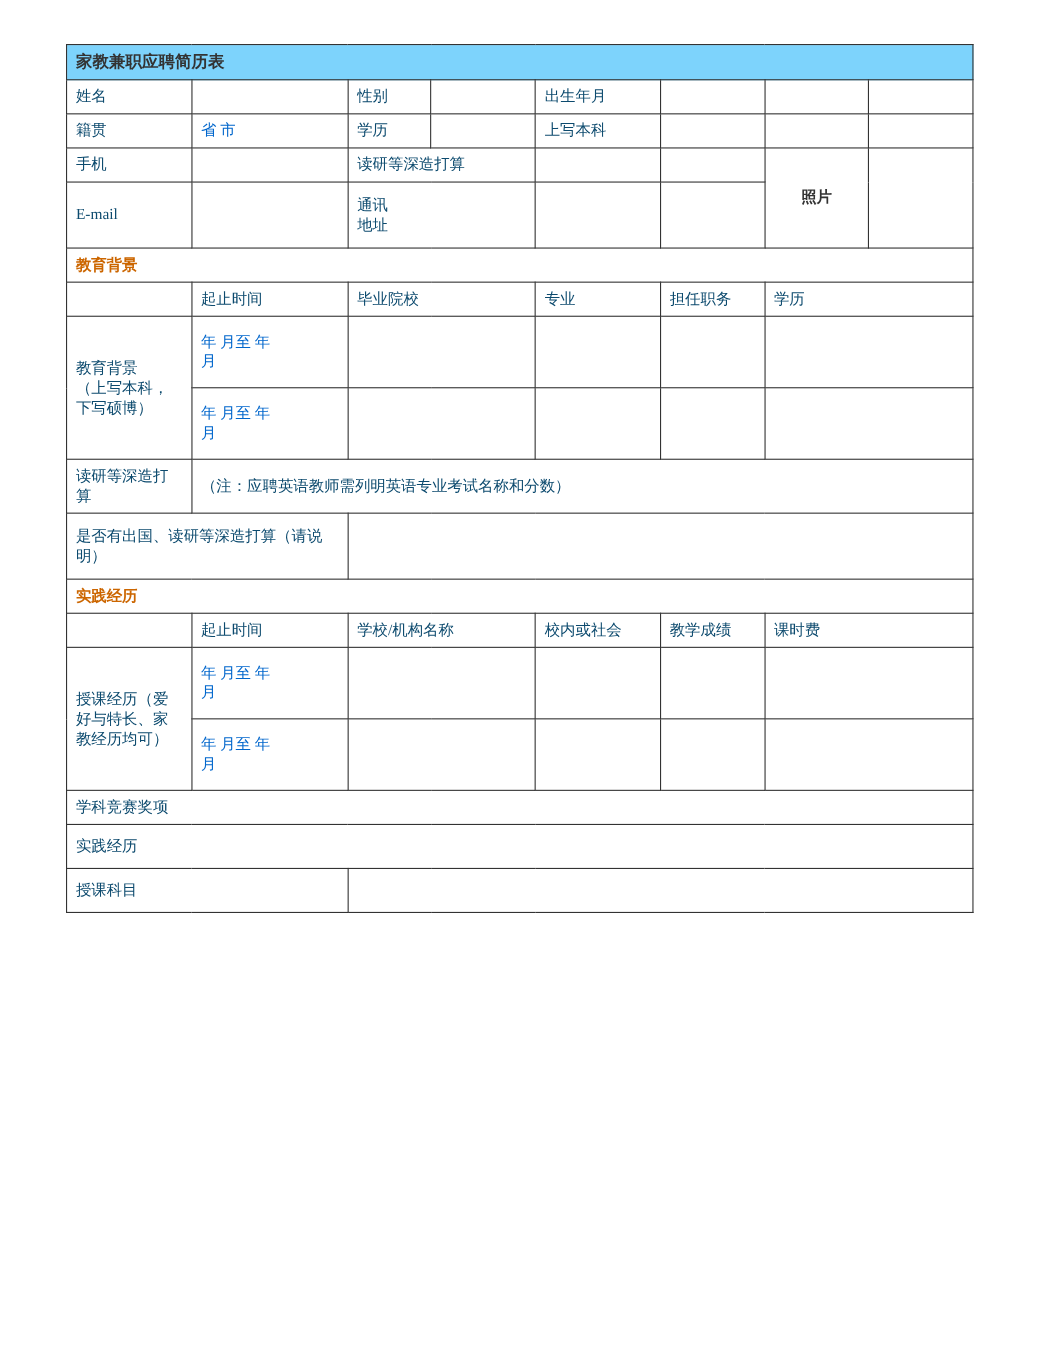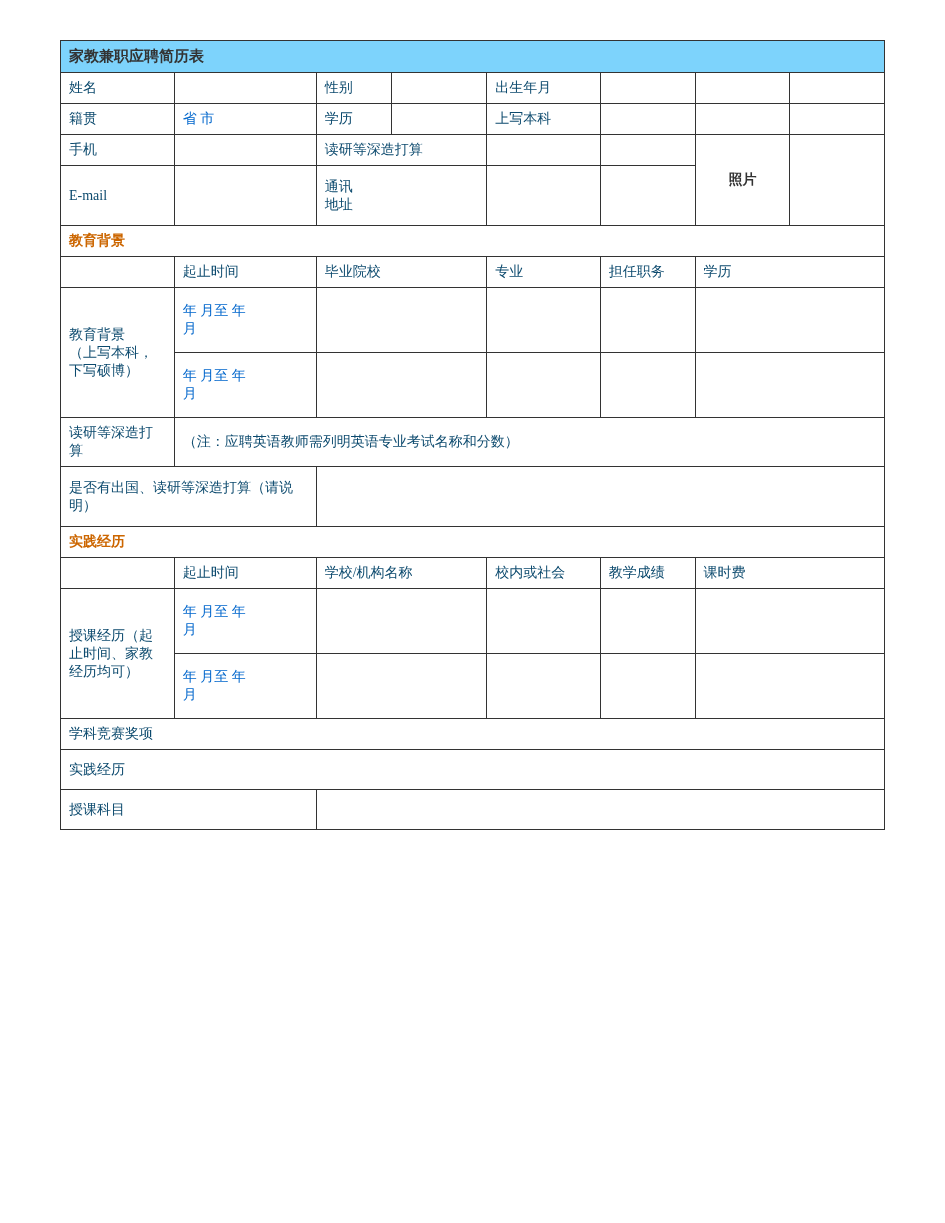--- a/index.html
+++ b/index.html
@@ -154,21 +154,21 @@
   <tr>
     <td class="empty"></td>
     <td class="orange-label">起止时间</td>
     <td colspan="2" class="orange-label">学校/机构名称</td>
     <td class="orange-label">校内或社会</td>
     <td class="orange-label" style="white-space:pre-line">教学成绩</td>
     <td colspan="2" class="orange-label" style="white-space:pre-line">课时费</td>
   </tr>
 
   <tr style="height:65px">
-    <td rowspan="2" class="orange-label" style="vertical-align:middle">授课经历（起止时间、家教经历均可）</td>
+    <td rowspan="2" class="orange-label" style="vertical-align:middle">授课经历（爱好与特长、家教经历均可）</td>
     <td class="blue-label" style="white-space:pre-line;vertical-align:middle">年 月至 年
 月</td>
     <td colspan="2" class="empty"></td>
     <td class="empty"></td>
     <td class="empty"></td>
     <td colspan="2" class="empty"></td>
   </tr>
 
   <tr style="height:65px">
     <td class="blue-label" style="white-space:pre-line;vertical-align:middle">年 月至 年

